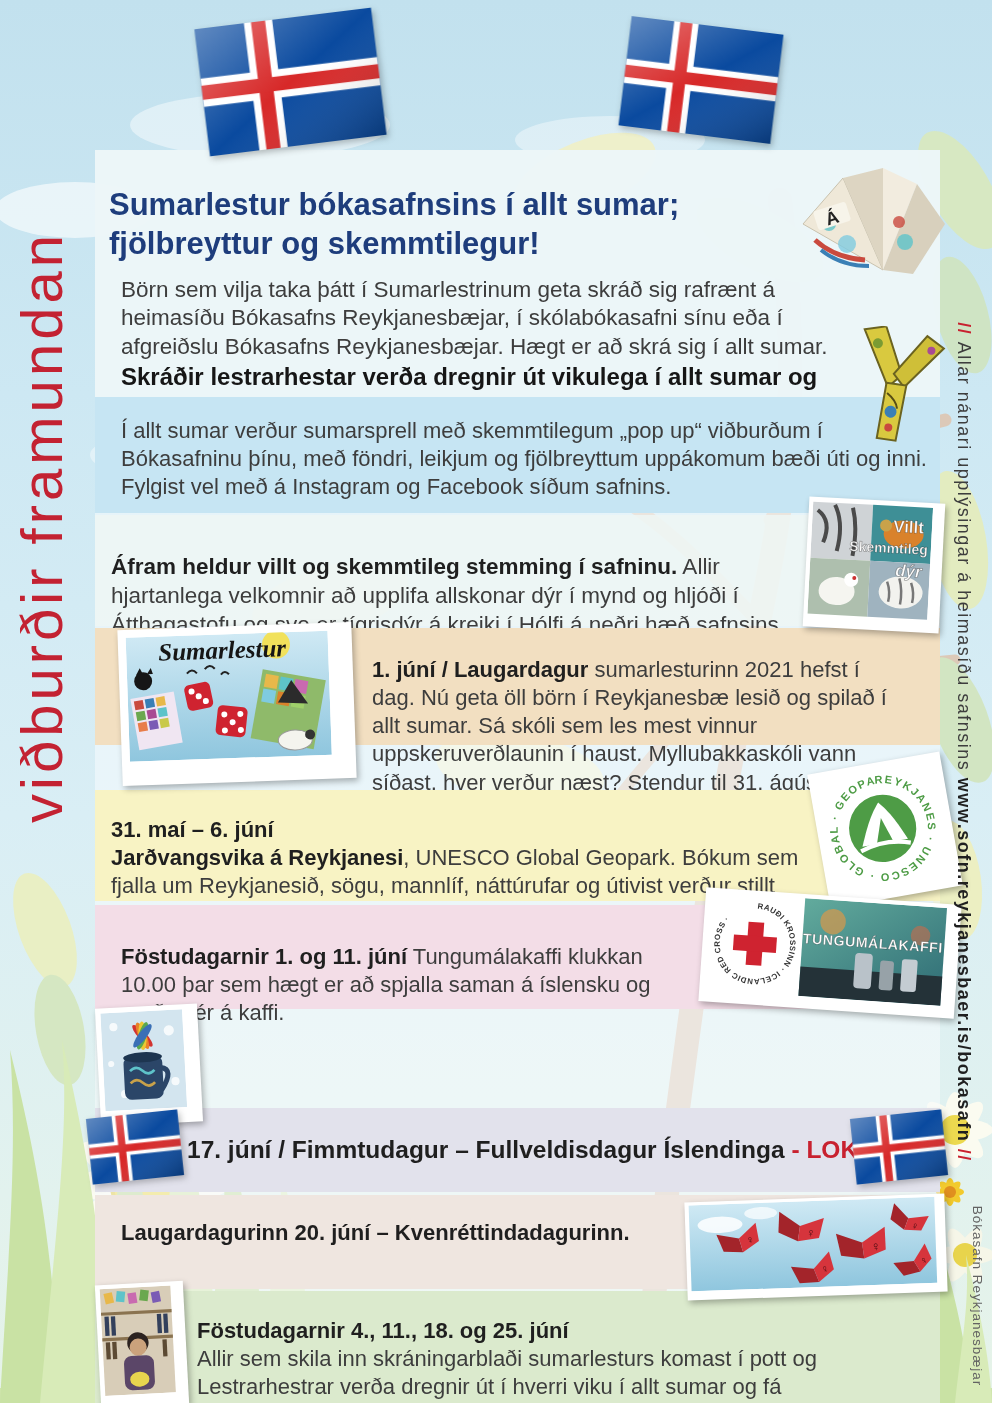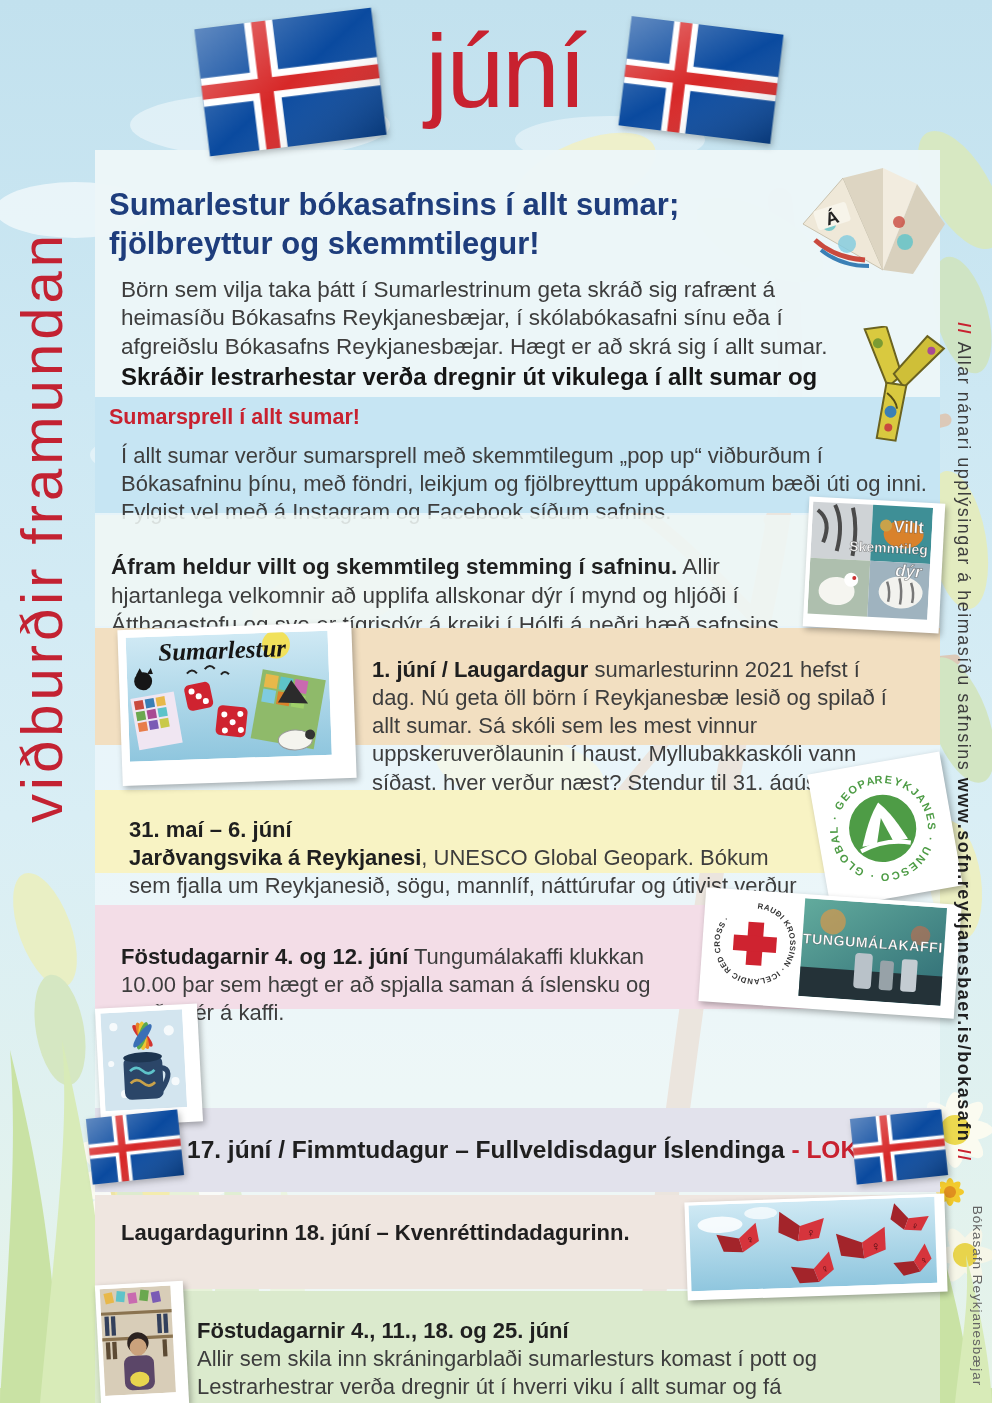--- a/index.html
+++ b/index.html
@@ -9,21 +9,21 @@
   svg{display:block}
   .bg{position:absolute;left:0;top:0;z-index:0}
   
   .col{position:absolute;left:95px;top:150px;width:845px;height:1253px;
        background:rgba(248,252,254,.55);z-index:1}
   .block{position:absolute;left:0;width:845px;box-sizing:border-box}
   .b-a{top:0;height:247px;background:rgba(236,245,248,.95);padding:24px 120px 0 14px}
   .b-b{top:247px;height:116px;background:#c6e5f3;padding:8px 14px 0 14px}
   .b-c{top:365px;height:111px;background:rgba(238,246,244,.88);padding:26px 140px 0 4px}
   .b-d{top:478px;height:117px;background:#f2dfc1;padding:16px 30px 0 265px}
-  .b-e{top:640px;height:83px;background:#f8f3c4;padding:14px 120px 0 22px}
+  .b-e{top:640px;height:111px;background:#f8f3c4;padding:14px 120px 0 4px}
   .b-f{top:755px;height:104px;background:#f3dde7;padding:26px 230px 0 14px}
   .b-g{top:861px;height:95px;background:rgba(238,246,243,.92);padding:14px 40px 0 140px}
   .b-h{top:958px;height:84px;background:#e2e2ec;display:flex;align-items:center;padding-left:92px}
   .b-i{top:1045px;height:94px;background:#efe6e0;padding:12px 270px 0 14px}
   .b-j{top:1141px;height:124px;background:#dbeacd;padding:14px 28px 0 90px}
   
   .navy-h{font-size:31px;line-height:1.25;font-weight:bold;color:#1e3d7c;margin:12px 0 6px 0}
   .txt{font-size:22.5px;color:#3d3d3d;line-height:1.28;margin:12px}
   .txt b,.txt strong{color:#1f1f1f}
   .big-bold{font-size:24px;font-weight:bold;color:#161616}
@@ -146,21 +146,20 @@
       <g fill="#f2ca2d">
         <ellipse rx="14" ry="5"></ellipse>
           <ellipse rx="14" ry="5" transform="rotate(45)"></ellipse>
         <ellipse rx="14" ry="5" transform="rotate(90)"></ellipse>
           <ellipse rx="14" ry="5" transform="rotate(135)"></ellipse>
       </g>
       <circle r="6" fill="#e08f1f"></circle>
     </g>
   </svg>
 
-  <div class="month">júní</div>
   <svg class="flag" style="left:193px;top:18px;width:195px;height:128px;transform:rotate(-7deg)" viewBox="0 0 250 180">
     <rect width="250" height="180" fill="#0a4a9f"></rect>
       <rect x="70" width="40" height="180" fill="#fff"></rect>
       <rect y="70" width="250" height="40" fill="#fff"></rect>
       <rect x="80" width="20" height="180" fill="#d72828"></rect>
       <rect y="80" width="250" height="20" fill="#d72828"></rect>
       <rect width="250" height="180" fill="url(#g-flag)"></rect>
   </svg>
   <svg class="flag" style="left:622px;top:25px;width:158px;height:110px;transform:rotate(7deg)" viewBox="0 0 250 180">
     <rect width="250" height="180" fill="#0a4a9f"></rect>
@@ -176,47 +175,46 @@
   <div class="vfoot">Bókasafn Reykjanesbæjar</div>
 
   <div class="col">
 
     <div class="block b-a">
       <h1 class="navy-h"><span>Sumarlestur bókasafnsins í allt sumar;</span><br><span>fjölbreyttur og skemmtilegur!</span></h1>
       <p class="txt" style="width:712px"><span>Börn sem vilja taka þátt í Sumarlestrinum geta skráð sig rafrænt á heimasíðu Bókasafns Reykjanesbæjar, í skólabókasafni sínu eða í afgreiðslu Bókasafns Reykjanesbæjar. Hægt er að skrá sig í allt sumar. </span><span class="big-bold">Skráðir lestrarhestar verða dregnir út vikulega í allt sumar og fá skemmtileg lestrarverðlaun.</span></p>
     </div>
 
     <div class="block b-b">
-      <p class="red-h">Sumarsprell í allt sumar!</p>
       <p class="txt" style="font-size:22px;width:818px">Í allt sumar verður sumarsprell með skemmtilegum „pop up“ viðburðum í Bókasafninu þínu, með föndri, leikjum og fjölbreyttum uppákomum bæði úti og inni. Fylgist vel með á Instagram og Facebook síðum safnins.</p>
     </div>
 
     <div class="block b-c">
       <p class="txt" style="width:700px"><strong>Áfram heldur villt og skemmtileg stemming í safninu.</strong><span> Allir hjartanlega velkomnir að upplifa allskonar dýr í mynd og hljóði í Átthagastofu og svo er tígrisdýr á kreiki í Hólfi á neðri hæð safnsins.</span></p>
     </div>
 
     <div class="block b-d">
       <p class="txt" style="font-size:22px"><strong>1. júní / Laugardagur</strong><span> sumarlesturinn 2021 hefst í dag. Nú geta öll börn í Reykjanesbæ lesið og spilað í allt sumar. Sá skóli sem les mest vinnur uppskeruverðlaunin í haust. Myllubakkaskóli vann síðast, hver verður næst? Stendur til 31. ágúst.</span></p>
     </div>
 
     <div class="block b-e">
       <p class="txt" style="font-size:22px"><strong>31. maí – 6. júní</strong><br><strong>Jarðvangsvika á Reykjanesi</strong><span>, UNESCO Global Geopark. Bókum sem fjalla um Reykjanesið, sögu, mannlíf, náttúrufar og útivist verður stillt upp í bókasafninu.</span></p>
     </div>
 
     <div class="block b-f">
-      <p class="txt" style="font-size:22px"><strong>Föstudagarnir  4. og 12. júní</strong><span>  Tungumálakaffi klukkan 10.00 þar sem hægt er að spjalla saman á íslensku og gæða sér á kaffi.</span></p>
+      <p class="txt" style="font-size:22px"><strong>Föstudagarnir  1. og 11. júní</strong><span>  Tungumálakaffi klukkan 10.00 þar sem hægt er að spjalla saman á íslensku og gæða sér á kaffi.</span></p>
     </div>
 
 
     <div class="block b-h">
       <p class="h17"><span>17. júní / Fimmtudagur – Fullveldisdagur Íslendinga </span><span class="red">- LOKAÐ</span></p>
     </div>
 
     <div class="block b-i">
-      <p class="txt" style="font-size:22px"><strong>Laugardagurinn 18. júní</strong><strong> – </strong><strong class="red">Kvenréttindadagurinn.</strong><br></p>
+      <p class="txt" style="font-size:22px"><strong>Laugardagurinn 20. júní</strong><strong> – </strong><strong class="red">Kvenréttindadagurinn.</strong><br></p>
     </div>
 
     <div class="block b-j">
       <p class="txt" style="font-size:22px"><strong>Föstudagarnir 4., 11., 18. og 25. júní</strong><br><span>Allir sem skila inn skráningarblaði  sumarlesturs komast í pott og Lestrarhestrar verða dregnir út í hverri viku í allt sumar og fá lestrarverðlaun.</span></p>
     </div>
   </div>
 
   <svg class="art" style="left:795px;top:162px;width:152px;height:158px" viewBox="0 0 152 158">
     <path d="M8 62 L48 16 L88 108 Z" fill="#efe8d8" stroke="#c9c2ae" stroke-width="1"></path>
     <path d="M48 16 L88 6 L88 108 Z" fill="#ddd5c2"></path>

